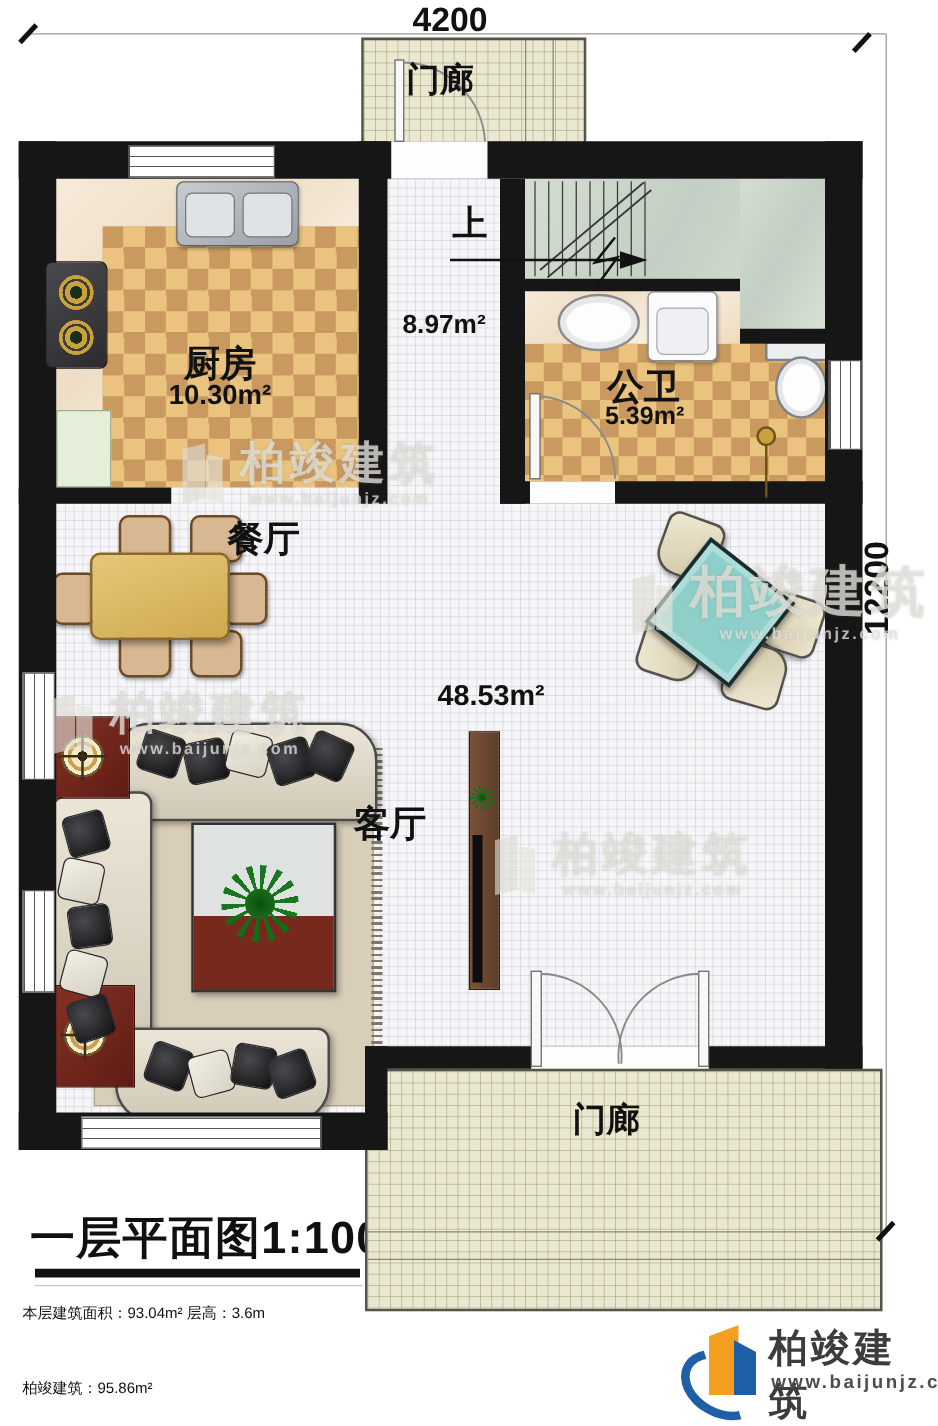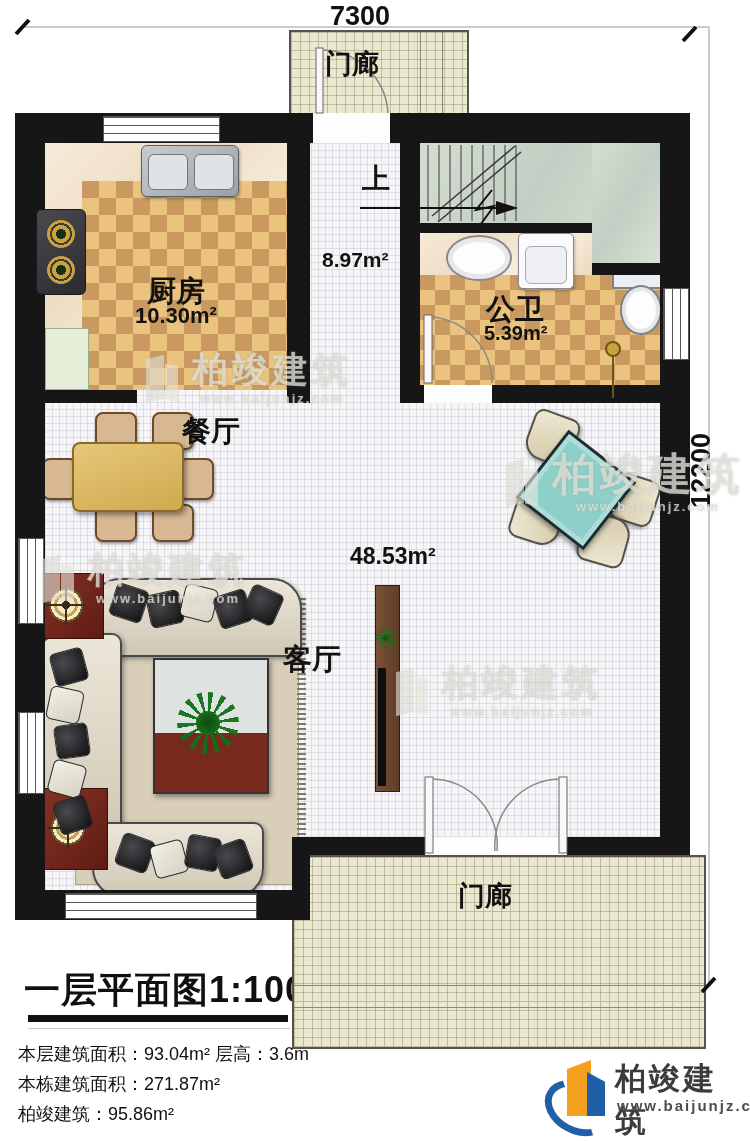--- a/index.html
+++ b/index.html
@@ -53,32 +53,32 @@
       color:rgba(226,224,216,.78);font-weight:bold;text-shadow:0 0 3px rgba(110,110,110,.25);}
   .wm .col{display:flex;flex-direction:column;align-items:center;}
   .wm .t{font-size:36px;letter-spacing:4px;line-height:1;}
   .wm .u{font-size:13px;letter-spacing:2px;margin-top:3px;}
   .wm.lg .t{font-size:44px;}
   .wm-ico{position:relative;width:44px;height:52px;opacity:.7;}
   .wm-ico .a{position:absolute;left:6px;top:4px;width:18px;height:44px;background:rgba(222,220,212,.9);transform:skewY(-14deg);}
   .wm-ico .b{position:absolute;left:25px;top:12px;width:13px;height:36px;background:rgba(230,228,220,.9);transform:skewY(10deg);}
   
   .title{font-size:36px;font-weight:bold;color:#101010;letter-spacing:1px;}
-  .info{font-size:18px;color:#101010;}
+  .info{font-size:12px;color:#101010;}
   
   .logo-name{font-size:31px;font-weight:bold;color:#3c3c3c;letter-spacing:3px;}
   .logo-url{font-size:15px;font-weight:bold;color:#4d4d4d;letter-spacing:2px;}
   svg.overlay{position:absolute;left:0;top:0;z-index:40;pointer-events:none;}
 </style>
 </head>
 <body>
 
 <div id="plan">
 
-  <div class="lbl" style="left:330px;top:1px;font-size:27px;">7300</div>
+  <div class="lbl" style="left:330px;top:1px;font-size:27px;">4200</div>
   <div class="lbl" style="left:664px;top:455px;font-size:27px;transform:rotate(-90deg);transform-origin:center;">12200</div>
 
   <div class="abs tile" style="left:289px;top:30px;width:176px;height:85px;">
     <div class="abs" style="left:129px;top:0;width:1px;height:85px;background:#8a8772;"></div>
     <div class="abs" style="left:151px;top:0;width:1px;height:85px;background:#8a8772;"></div>
   </div>
   <div class="abs tile" style="left:292px;top:855px;width:410px;height:190px;">
     <div class="abs" style="left:0;top:128px;width:100%;height:1px;background:#8a8772;"></div>
     <div class="abs" style="left:0;top:150px;width:100%;height:1px;background:#8a8772;"></div>
   </div>
@@ -265,21 +265,20 @@
     <div class="col">
         <div class="t">柏竣建筑</div>
     <div class="u">www.baijunjz.com</div>
       </div>
   </div>
 
   <div class="abs title" style="left:24px;top:966px;">一层平面图1:100</div>
   <div class="abs" style="left:28px;top:1015px;width:260px;height:7px;background:#111;"></div>
   <div class="abs" style="left:28px;top:1028px;width:262px;height:1px;background:#c6c6c6;"></div>
   <div class="abs info" style="left:18px;top:1042px;">本层建筑面积：93.04m² 层高：3.6m</div>
-  <div class="abs info" style="left:18px;top:1072px;">本栋建筑面积：271.87m²</div>
   <div class="abs info" style="left:18px;top:1102px;">柏竣建筑：95.86m²</div>
 
   <div class="abs" style="left:545px;top:1058px;width:64px;height:68px;">
     <div class="abs" style="left:-2px;top:24px;width:56px;height:38px;border:7px solid #1f5fa8;border-top-color:transparent;border-right-color:transparent;border-radius:50%;transform:rotate(28deg);"></div>
     <div class="abs" style="left:22px;top:2px;width:24px;height:56px;background:#f59f1e;clip-path:polygon(0 16%,100% 0,100% 100%,0 100%);"></div>
     <div class="abs" style="left:42px;top:14px;width:18px;height:44px;background:#1f5fa8;clip-path:polygon(0 0,100% 22%,100% 100%,0 100%);"></div>
   </div>
   <div class="abs logo-name" style="left:615px;top:1058px;">柏竣建筑</div>
   <div class="abs logo-url" style="left:617px;top:1097px;">www.baijunjz.com</div>
 

